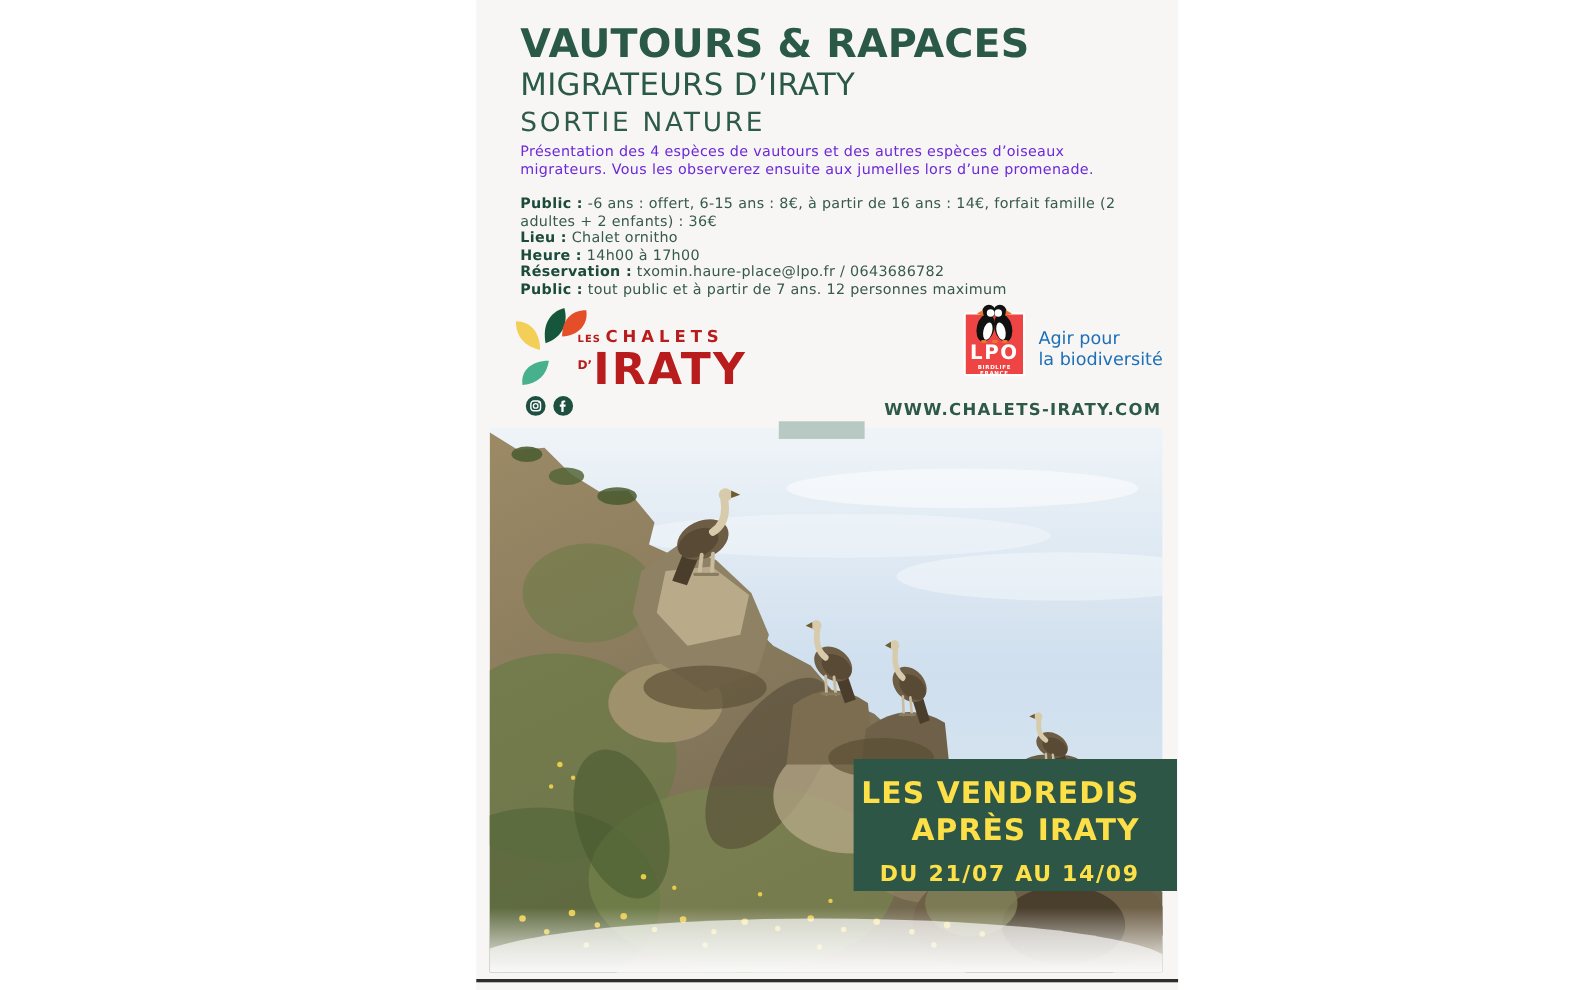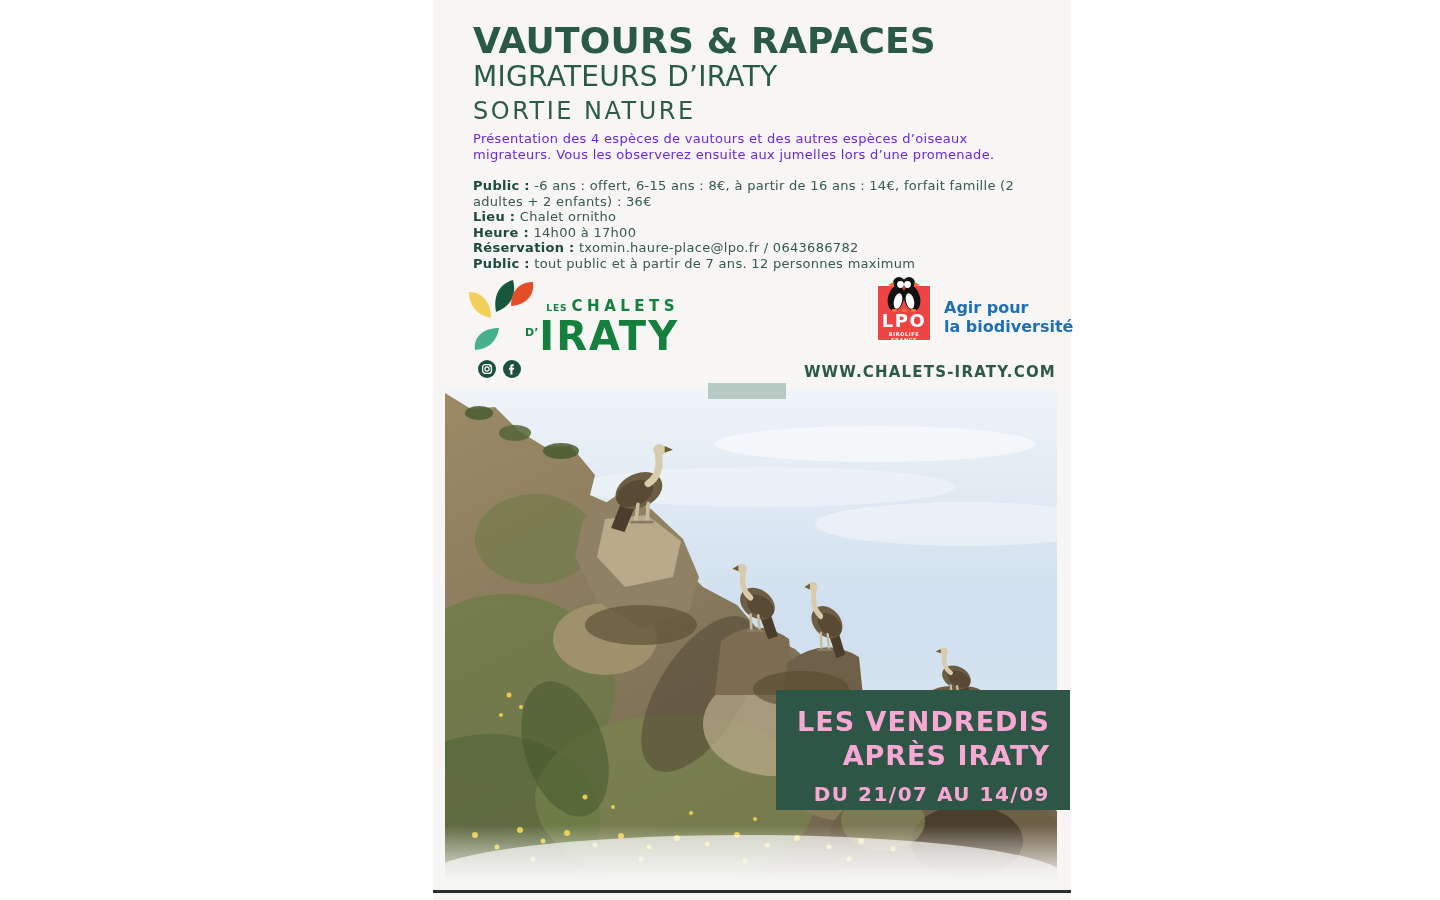--- a/index.html
+++ b/index.html
@@ -21,57 +21,57 @@
   .desc { position:absolute; left:40px; top:131px; width:560px; font-size:13px;
           line-height:16px; color:#6d28d9; letter-spacing:0.3px; }
 
   .info { position:absolute; left:40px; top:178px; width:562px; font-size:13px;
           line-height:15.5px; color:#37594f; letter-spacing:0.3px; }
   .info .lbl { font-weight:bold; color:#1c4a3c; }
 
   
   .chalets { position:absolute; left:30px; top:276px; width:200px; height:76px; }
   .chalets .leaves { position:absolute; left:0; top:2px; }
-  .cl-text { position:absolute; left:62px; top:20px; color:#15803d; white-space:nowrap;text-align:right; }
+  .cl-text { position:absolute; left:62px; top:20px; color:#b91c1c; white-space:nowrap; }
   .cl-line1 .small { font-size:9px; font-weight:bold; letter-spacing:1px; margin-right:4px; }
   .cl-line1 .big   { font-size:15px; font-weight:600; letter-spacing:4.5px; }
   .cl-line2 { margin-top:-2px; }
   .cl-line2 .small { font-size:11px; font-weight:bold; vertical-align:14px; margin-right:1px; }
   .cl-line2 .big   { font-size:40px; font-weight:bold; letter-spacing:2px; }
 
   
   .lpo { position:absolute; left:443px; top:282px; width:200px; height:70px; }
   .lpo-box { position:absolute; left:0; top:2px; width:56px; height:58px;
              background:#ef4444; border:2px solid #ffffff; border-radius:2px; }
   .lpo-puffins { position:absolute; left:2px; top:-12px; }
   .lpo-acronym { position:absolute; left:0; right:0; top:24px; text-align:center;
                  color:#ffffff; font-size:18px; font-weight:bold; letter-spacing:1.5px; }
   .lpo-sub { position:absolute; left:0; right:0; top:45px; text-align:center;
              color:#ffffff; font-size:5px; letter-spacing:0.6px; font-weight:bold; }
   .lpo-tagline { position:absolute; left:68px; top:16px; color:#1d70b7;
-                 font-size:16px; font-weight:bold; line-height:19px; white-space:nowrap; }
+                 font-size:16px; font-weight:normal; line-height:19px; white-space:nowrap; }
 
   
   .social { position:absolute; left:45px; top:360px; display:flex; gap:7px; }
   .s-icon { width:18px; height:18px; border-radius:50%; background:#1d5040;
             display:flex; align-items:center; justify-content:center; }
   .website { position:absolute; right:15px; top:363px; font-size:15px; font-weight:600;
              color:#2d5a47; letter-spacing:1.2px; white-space:nowrap; }
 
   
   .photo { position:absolute; left:12px; top:389px; width:612px; height:495px;
            overflow:hidden; z-index:1; }
   .photo svg { display:block; width:612px; height:495px; }
   .photo-tab { position:absolute; left:275px; top:383px; width:78px; height:16px;
                background:#b4c5bf; opacity:0.95; z-index:2; }
 
   
   .banner { position:absolute; left:343px; top:690px; width:294px; height:120px;
-            background:#2d5646; z-index:3; text-align:right; padding:15px 20px 0 0;
-            color:#f9a8d4; }
+            background:#2d5646; z-index:3; text-align:right; padding:15px 34px 0 0;
+            color:#fde047; }
   .banner .b1, .banner .b2 { font-size:27px; font-weight:bold; letter-spacing:1px;
                              line-height:34px; white-space:nowrap; }
   .banner .b3 { font-size:20px; font-weight:bold; letter-spacing:1.5px; margin-top:9px;
                 white-space:nowrap; }
 
   .bottom-line { position:absolute; left:0; top:890px; width:638px; height:3px;
                  background:#2d2d2d; }
 </style>
 </head>
 <body>

